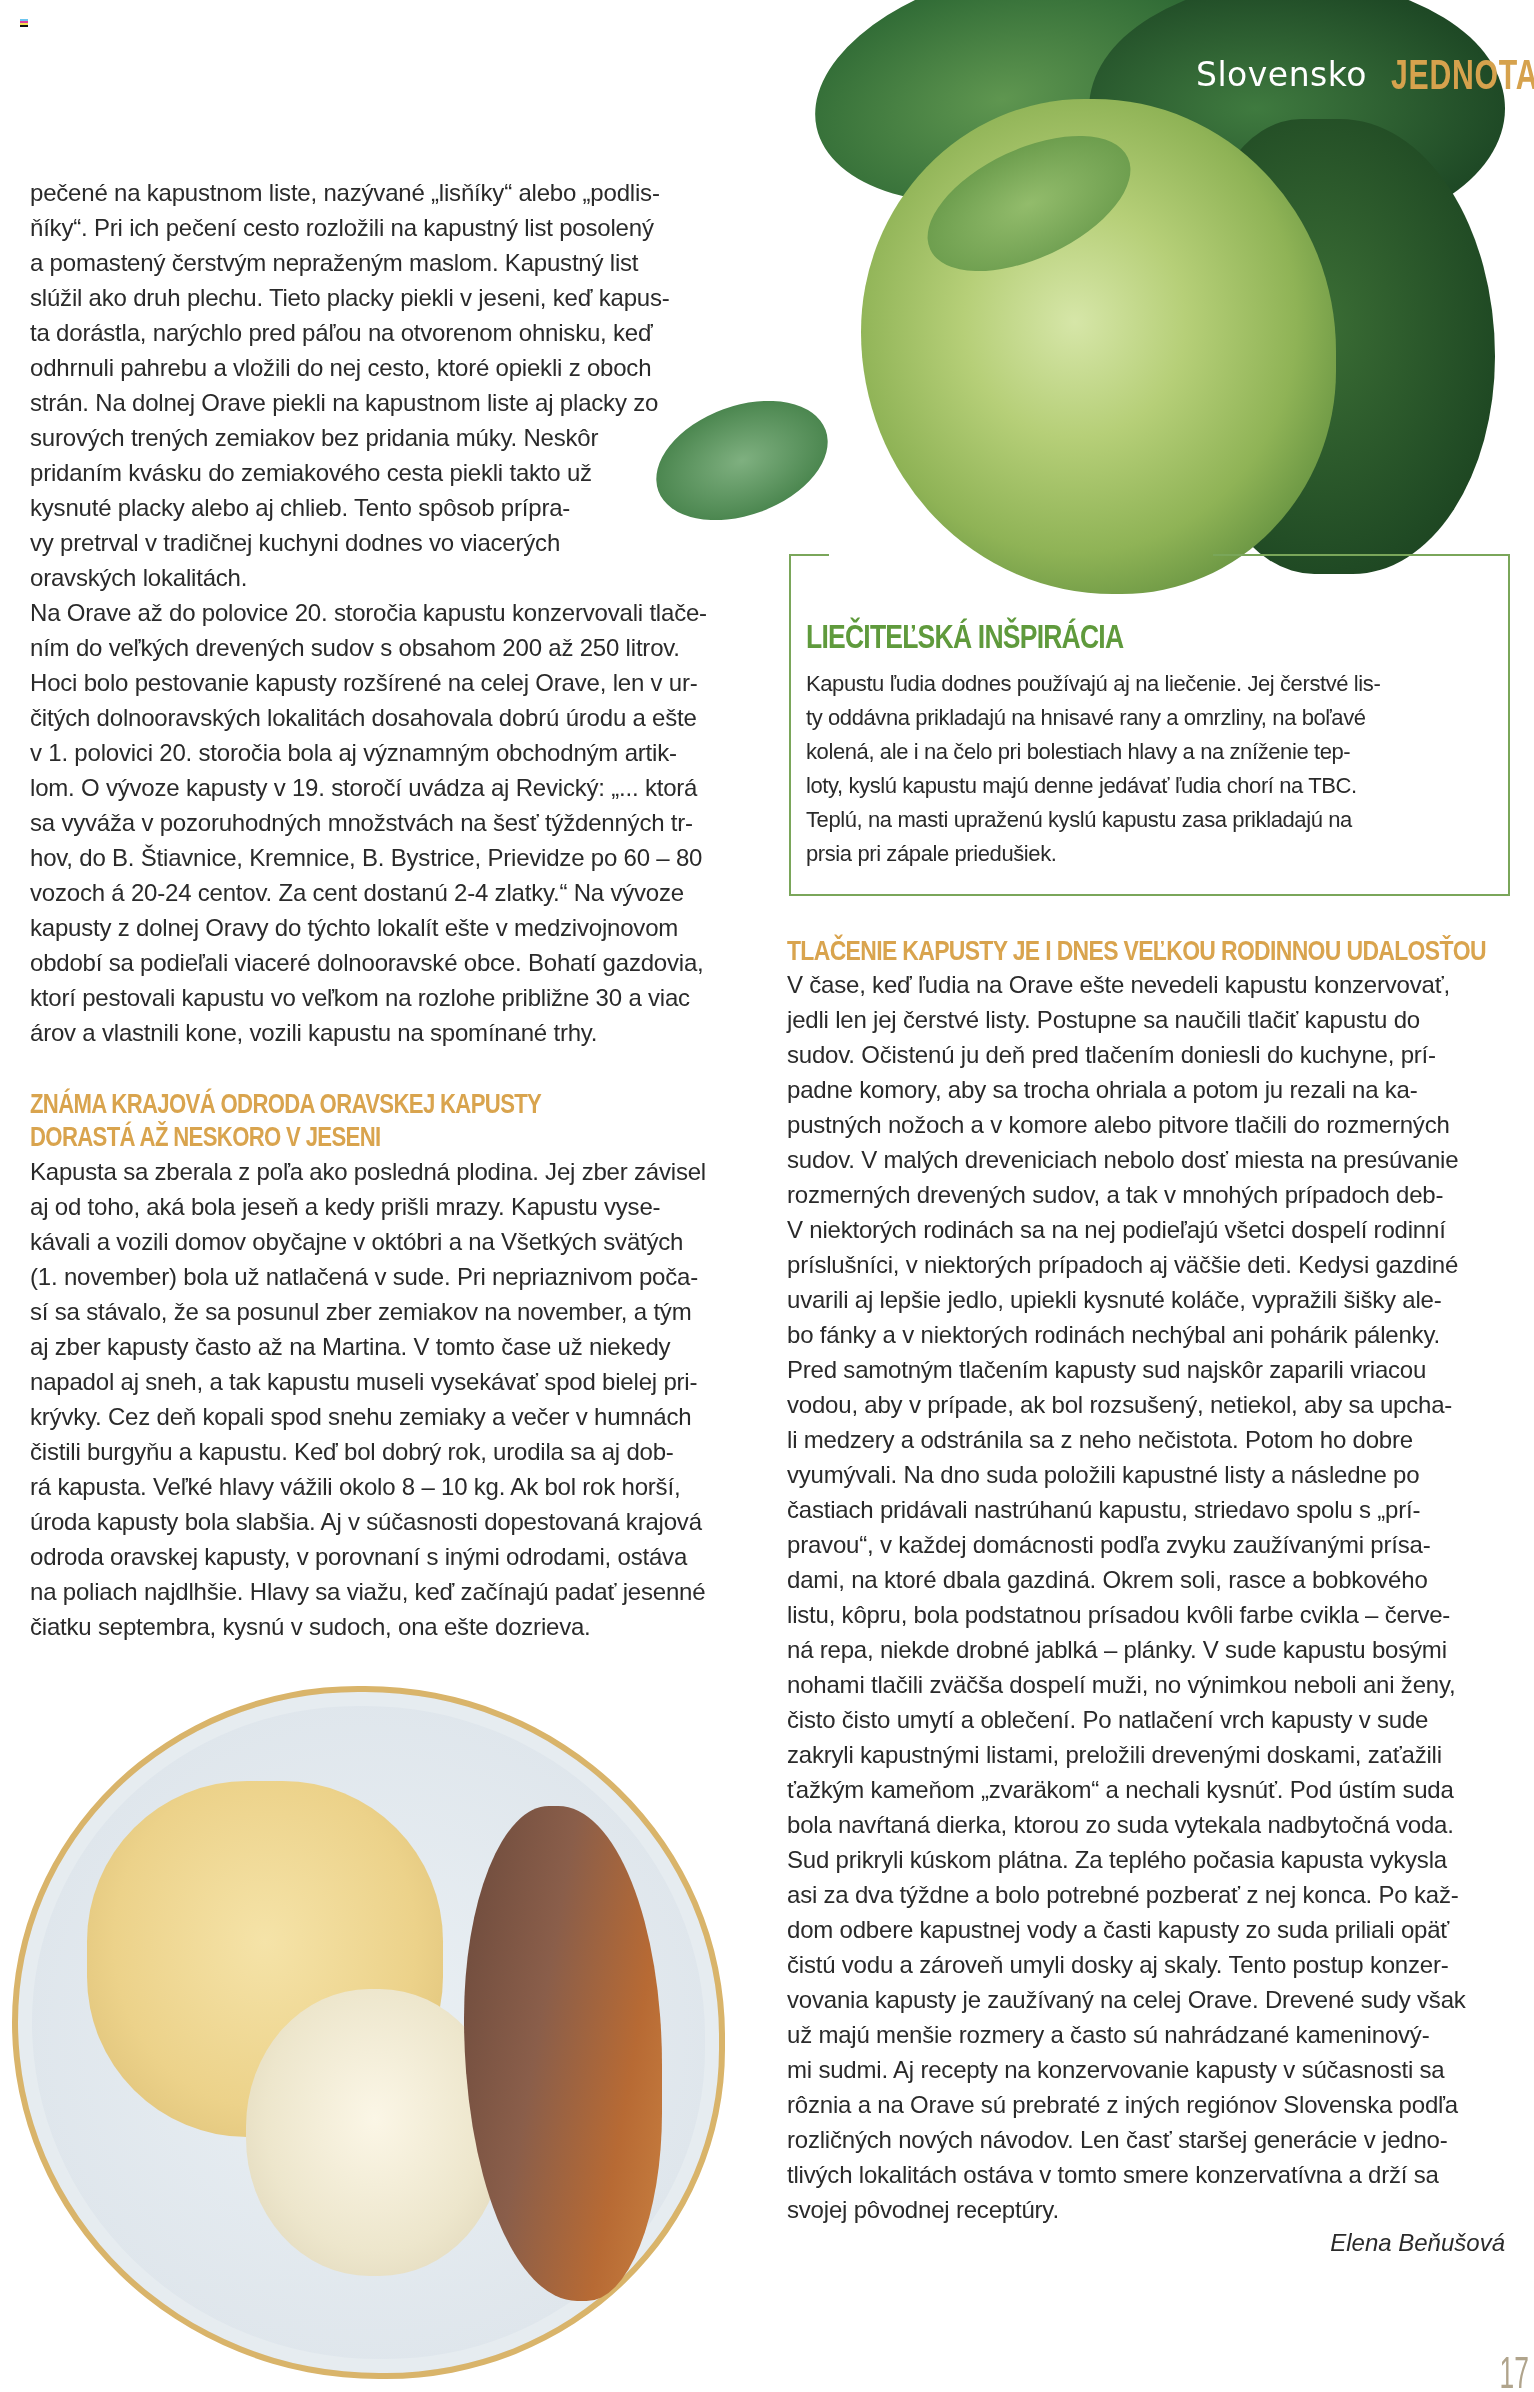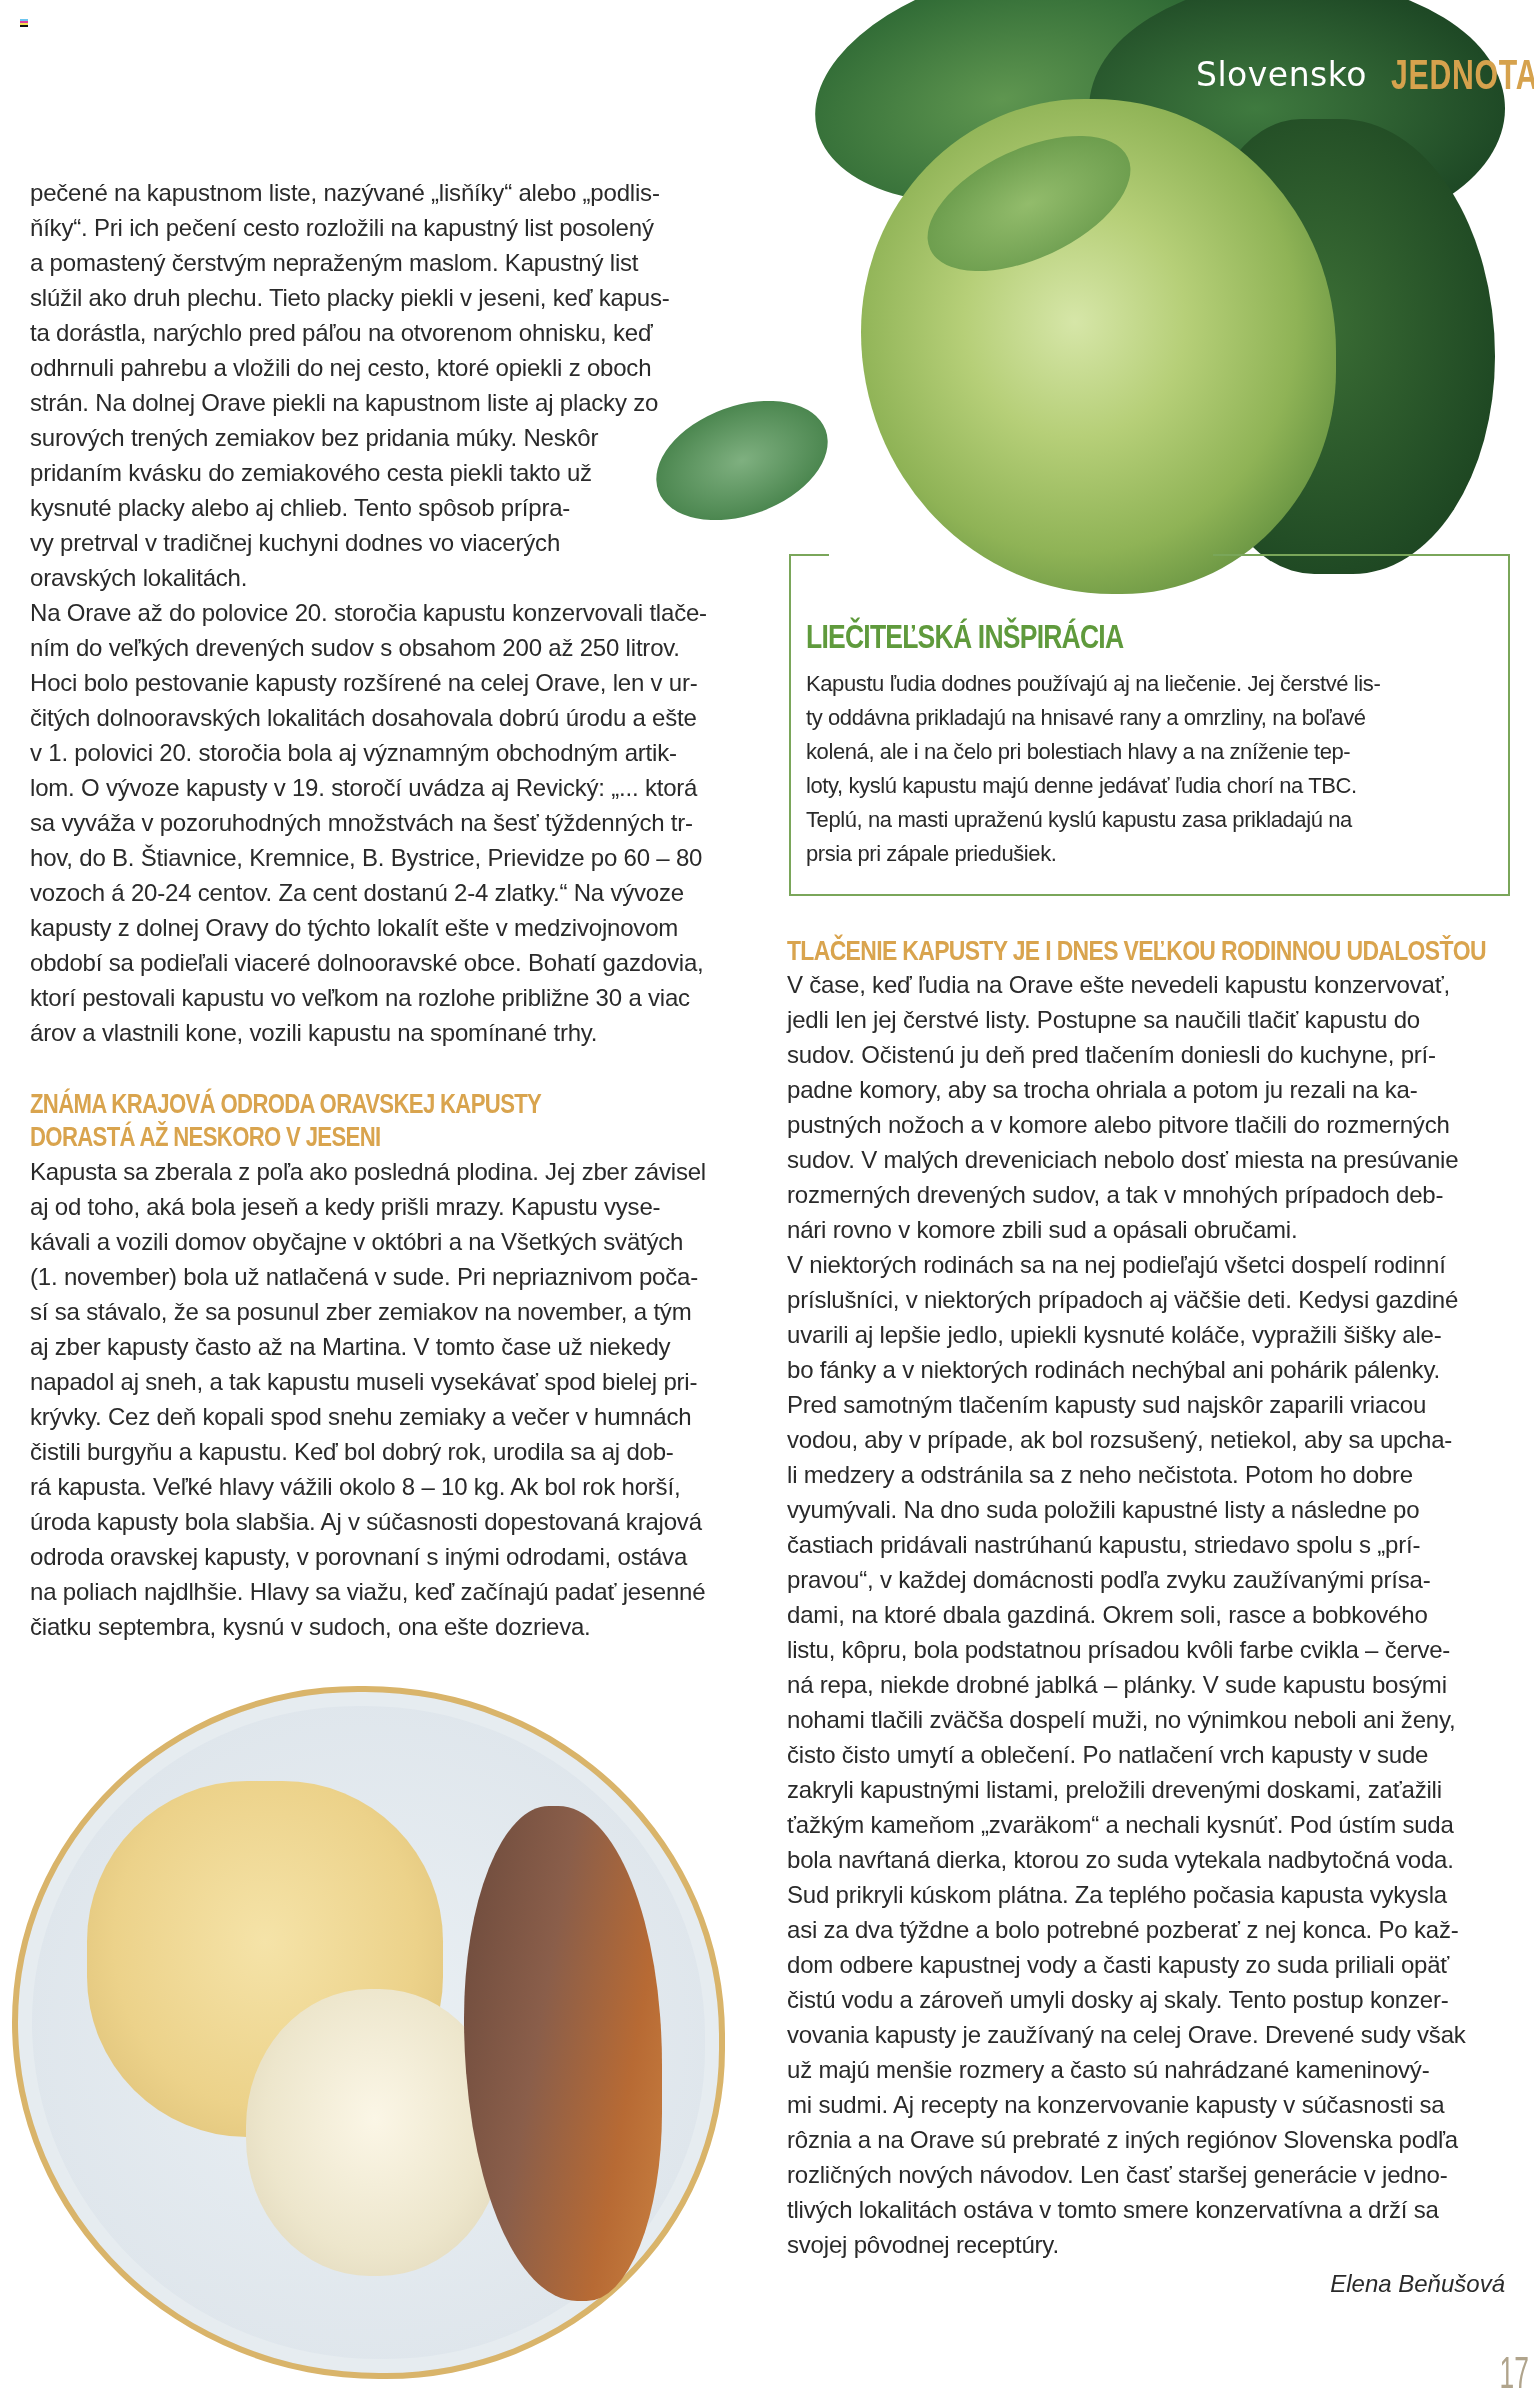--- a/index.html
+++ b/index.html
@@ -26,21 +26,21 @@
 
     h2.section-head { font-family: "Liberation Sans", sans-serif; font-weight: bold; color: #d9a44e; font-size: 27px; line-height: 33px; text-transform: uppercase; letter-spacing: -0.8px; transform: scaleX(0.82); transform-origin: left top; white-space: nowrap; }
 
     
     .callout { position: absolute; left: 789px; top: 554px; width: 721px; height: 342px; border: 2px solid #7aa65a; border-top: none; padding-left: 36px; }
     .callout-topline-left { position: absolute; left: 789px; top: 554px; width: 40px; height: 2px; background: #7aa65a; }
     .callout-topline-right { position: absolute; left: 1213px; top: 554px; width: 297px; height: 2px; background: #7aa65a; }
     .callout-title { position: absolute; left: 15px; top: 63px; font-family: "Liberation Sans", sans-serif; font-weight: bold; font-size: 34px; color: #5f9a3c; letter-spacing: -1px; transform: scaleX(0.78); transform-origin: left top; white-space: nowrap; }
     .callout-text { position: absolute; left: 15px; top: 113px; width: 688px; font-family: "Liberation Sans", sans-serif; font-weight: normal; font-size: 22px; line-height: 34px; color: #2a2a2a; text-align: justify; letter-spacing: -0.4px; }
 
-    .author { font-family: "Liberation Sans", sans-serif; font-style: italic; font-size: 24px; text-align: right; color: #2a2a2a; margin-top: 8px; }
+    .author { font-family: "Liberation Sans", sans-serif; font-style: italic; font-size: 24px; text-align: right; color: #2a2a2a; margin-top: 2px; }
     .page-number { position: absolute; right: 6px; top: 2348px; font-family: "Liberation Sans", sans-serif; font-size: 44px; color: #b0a48c; transform: scaleX(0.6); transform-origin: right top; }
 
     
     .plate { position: absolute; left: 12px; top: 1686px; width: 713px; height: 693px; border-radius: 49% 51% 48% 52%; background: radial-gradient(ellipse at 50% 50%, #eaf0f4 0%, #dfe6ec 70%, #d6dde3 100%); border: 6px solid #d9b46a; box-shadow: inset 0 0 0 14px #e6ecf0; }
     .plate .food { position: absolute; }
   </style>
 </head>
 <body>
 
 <div class="cmyk-mark">
@@ -141,21 +141,20 @@
 <div class="col-right" style="top:934px;">
   <h2 class="section-head" style="font-size:28px;">TLAČENIE KAPUSTY JE I DNES VEĽKOU RODINNOU UDALOSŤOU</h2>
   <p class="body">
     <span class="para-line">V čase, keď ľudia na Orave ešte nevedeli kapustu konzervovať,</span>
     <span class="para-line">jedli len jej čerstvé listy. Postupne sa naučili tlačiť kapustu do</span>
     <span class="para-line">sudov. Očistenú ju deň pred tlačením doniesli do kuchyne, prí-</span>
     <span class="para-line">padne komory, aby sa trocha ohriala a potom ju rezali na ka-</span>
     <span class="para-line">pustných nožoch a v komore alebo pitvore tlačili do rozmerných</span>
     <span class="para-line">sudov. V malých dreveniciach nebolo dosť miesta na presúvanie</span>
     <span class="para-line">rozmerných drevených sudov, a tak v mnohých prípadoch deb-</span>
-    <span class="para-line">nári rovno v komore zbili sud a opásali obručami.</span>
   </p>
   <p class="body">
     <span class="para-line">V niektorých rodinách sa na nej podieľajú všetci dospelí rodinní</span>
     <span class="para-line">príslušníci, v niektorých prípadoch aj väčšie deti. Kedysi gazdiné</span>
     <span class="para-line">uvarili aj lepšie jedlo, upiekli kysnuté koláče, vypražili šišky ale-</span>
     <span class="para-line">bo fánky a v niektorých rodinách nechýbal ani pohárik pálenky.</span>
     <span class="para-line">Pred samotným tlačením kapusty sud najskôr zaparili vriacou</span>
     <span class="para-line">vodou, aby v prípade, ak bol rozsušený, netiekol, aby sa upcha-</span>
     <span class="para-line">li medzery a odstránila sa z neho nečistota. Potom ho dobre</span>
     <span class="para-line">vyumývali. Na dno suda položili kapustné listy a následne po</span>

